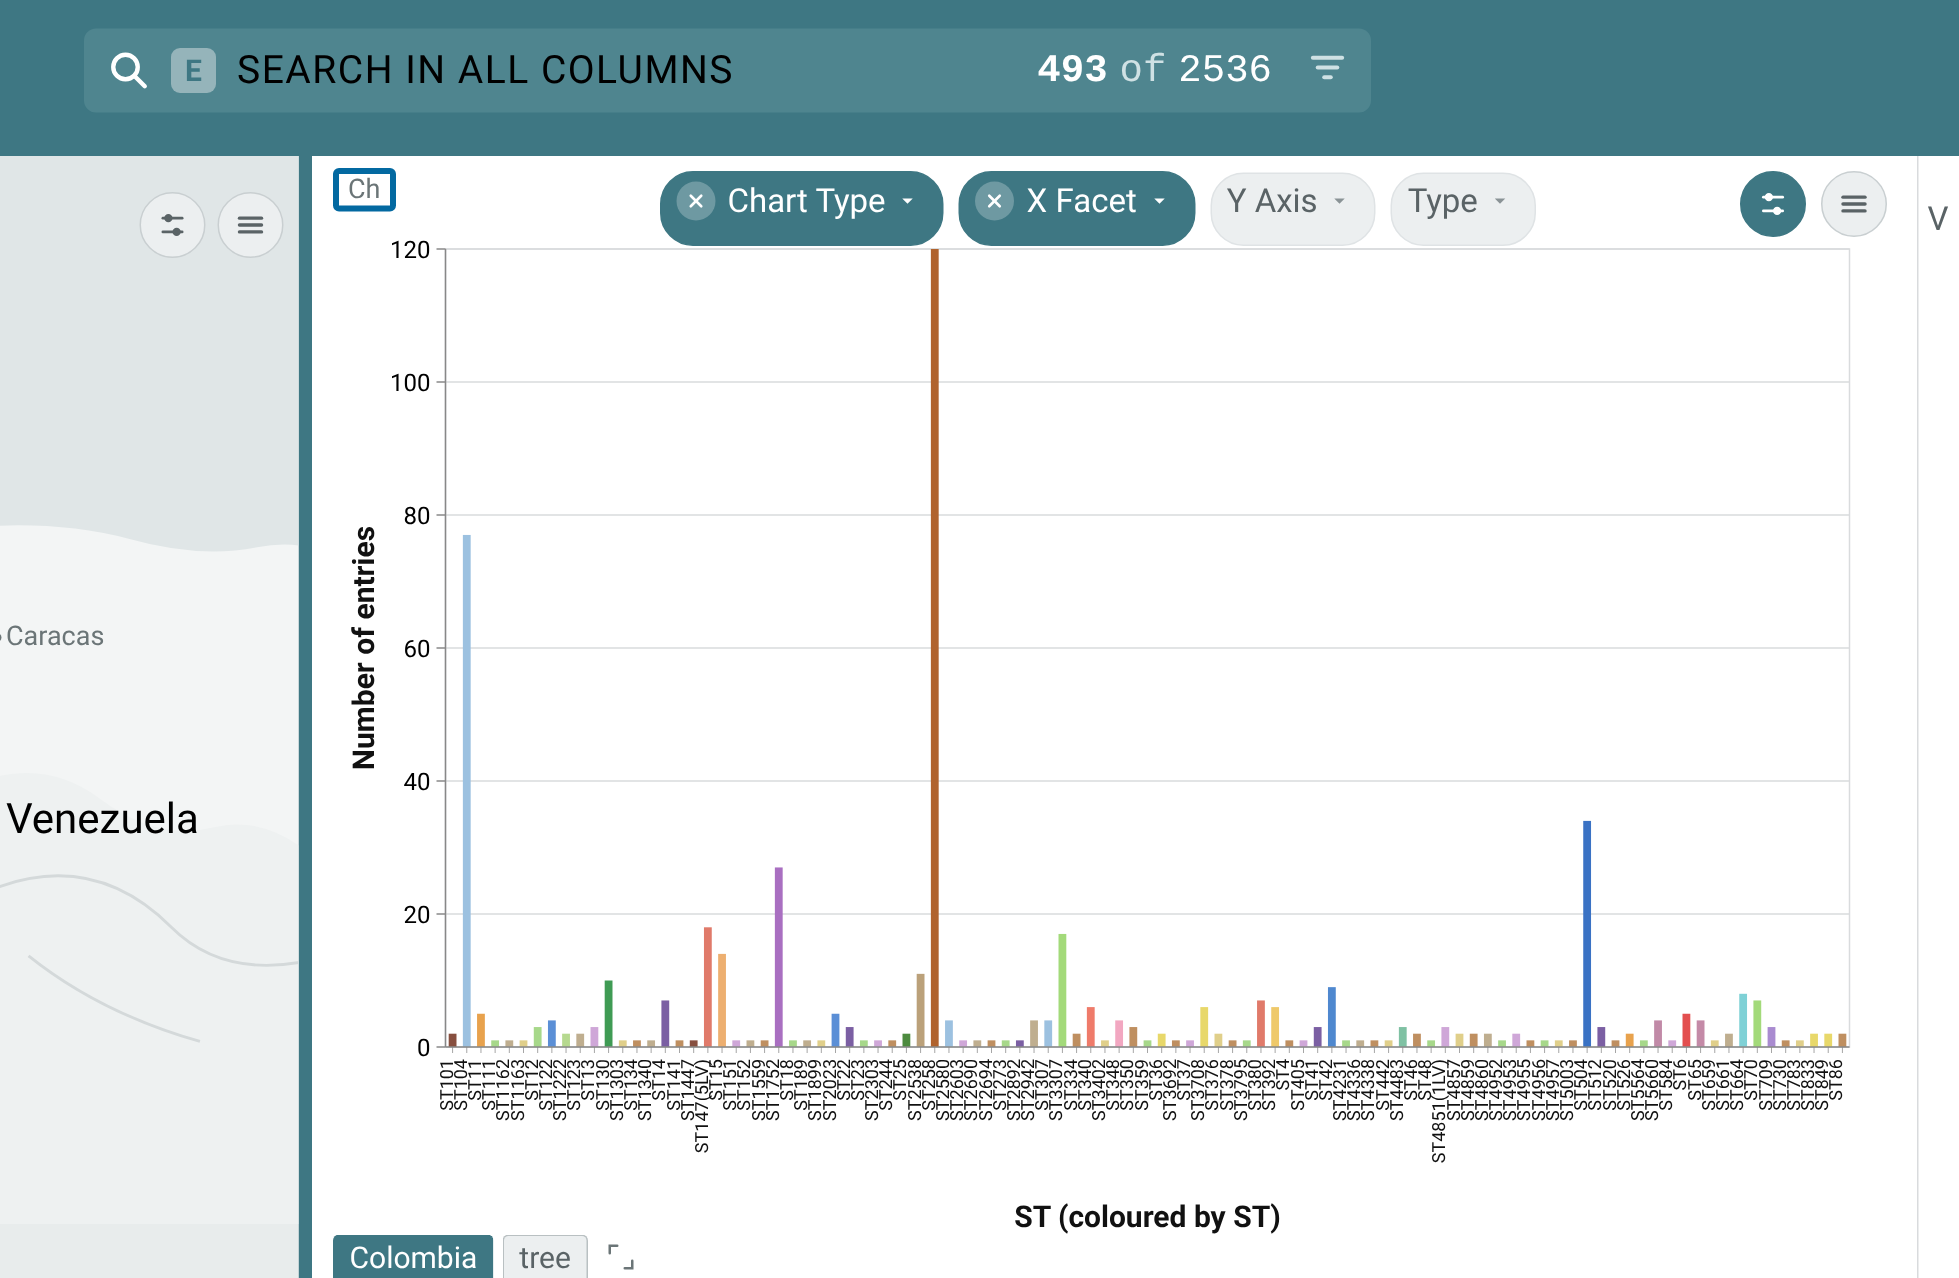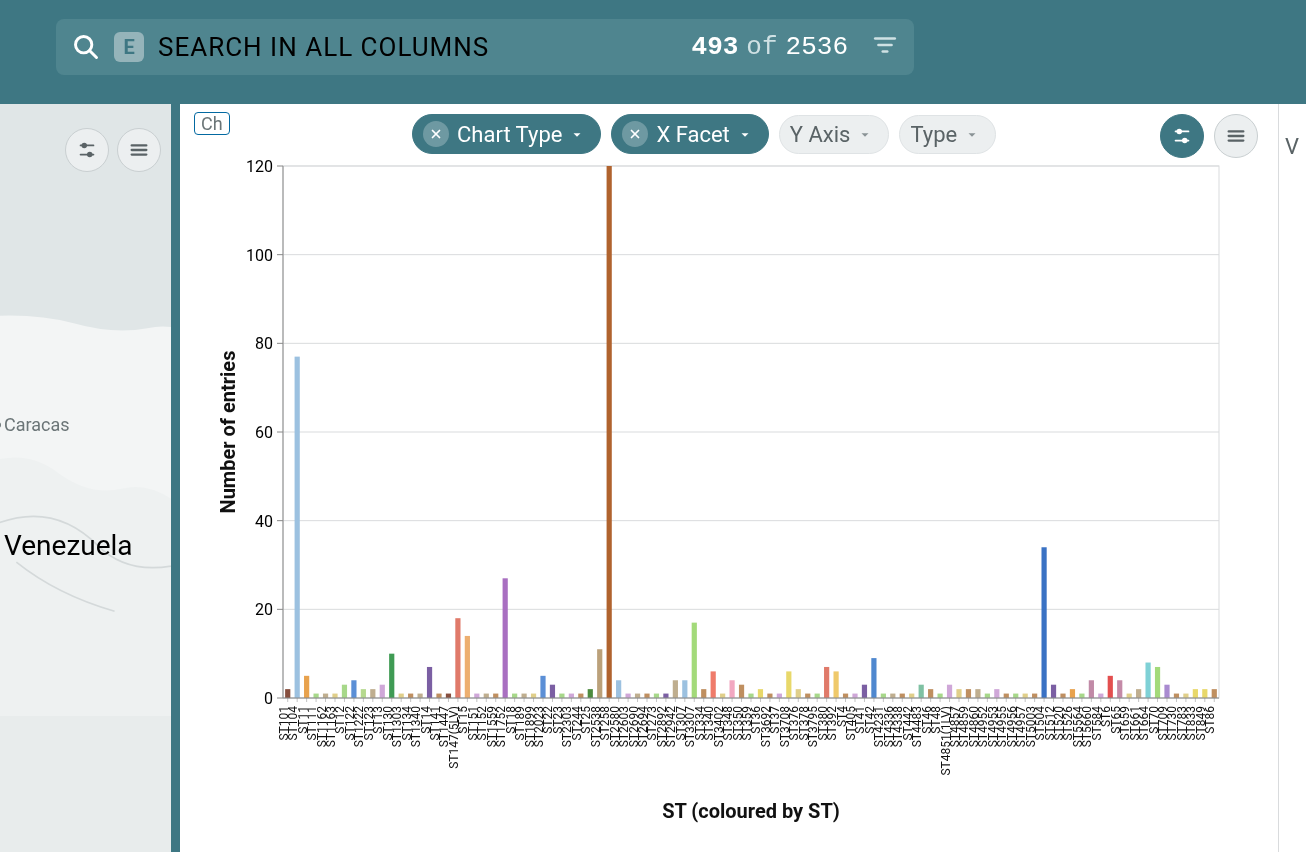--- a/index.html
+++ b/index.html
@@ -51,21 +51,21 @@
   .searchbox .count .of { color: #cfe1e4; }
   .searchbox .filter-icon svg { stroke: #cfe1e4; }
 
   
   .main {
     position: absolute;
     top: 104px; left: 0; right: 0; bottom: 0;
     display: flex;
   }
   .map-pane {
-    width: 171px;
+    width: 199px;
     background: #e8ecec;
     position: relative;
     overflow: hidden;
   }
   .map-pane .map-labels {
     position: absolute; left: 4px; top: 310px;
     font-size: 22px; color: #6b7577;
   }
   .map-pane .map-labels .city { font-size: 18px; color: #6b7577; margin-bottom: 94px; position: relative;}
   .map-pane .map-labels .city::before {
@@ -95,41 +95,41 @@
   }
 
   .chip-group {
     position: absolute;
     left: 232px; top: 10px;
     display: flex; align-items: center; gap: 10px;
     z-index: 5;
   }
   .chip {
     display: inline-flex; align-items: center; gap: 8px;
-    border-radius: 22px; padding: 6px 16px 6px 10px;
+    border-radius: 22px; padding: 6px 16px 16px 10px;
     background: #eceff0; color: #5a6366; border: 1px solid #dfe3e5;
     font-size: 22px; cursor: pointer; white-space: nowrap;
   }
   .chip.active { background: #3e7783; color: #fff; border-color: #3e7783; }
   .chip .chip-close {
     width: 26px; height: 26px; border-radius: 13px;
     display:flex; align-items:center; justify-content:center;
     background: rgba(255,255,255,0.25);
   }
   .chip .chip-close svg { width: 14px; height: 14px; }
   .chip .caret svg { width: 14px; height: 14px; }
 
   .right-ctrls {
     position: absolute; right: 20px; top: 10px;
     display: flex; gap: 10px; z-index:5;
   }
 
   .bg-ch-tag {
     position:absolute; left:14px; top:8px;
-    border:1px solid #0369a1; border-radius:4px; padding:0 6px;
+    border:4px solid #0369a1; border-radius:4px; padding:0 6px;
     font-size:18px; color:#6b7577; background:#fff;
   }
 
   
   .chartwrap {
     position: absolute;
     left: 14px; right: 30px; top: 52px; bottom: 24px;
   }
   .chart-svg { width: 100%; height: 100%; }
   .axis-title { font-size: 20px; font-weight: 700; fill: #111; }
@@ -600,18 +600,28 @@
           <line x1="991.8181818181819" y1="542" x2="991.8181818181819" y2="546" stroke="#888" stroke-width="0.5"></line>
           <rect x="998.6727272727273" y="533.1333333333333" width="5.200000000000001" height="8.866666666666667" fill="#bf8f60"></rect>
           <text x="0" y="0" class="xcat" text-anchor="end" transform="translate(1001.2727272727274,550) rotate(-90)">ST86</text>
           <line x1="1001.2727272727274" y1="542" x2="1001.2727272727274" y2="546" stroke="#888" stroke-width="0.5"></line>
           <text x="538" y="662" text-anchor="middle" class="axis-title">ST (coloured by ST)</text>
           <line x1="70" y1="542" x2="1006" y2="542" stroke="#888"></line>
           <line x1="70" y1="10" x2="70" y2="542" stroke="#888"></line>
         </svg>
     </div>
 
+    <div class="bottom-tabs">
+      <span class="tab active">Colombia</span>
+      <span class="tab">tree</span>
+      <span class="expand-icon">
+        <svg viewBox="0 0 24 24" fill="none" stroke="currentColor" stroke-width="2" stroke-linecap="round">
+            <polyline points="3 9 3 3 9 3"></polyline>
+            <polyline points="21 15 21 21 15 21"></polyline>
+          </svg>
+      </span>
+    </div>
   </div>
 
   <div class="right-edge">
     <span class="v">V</span>
   </div>
 </div>
 
 </body></html>

